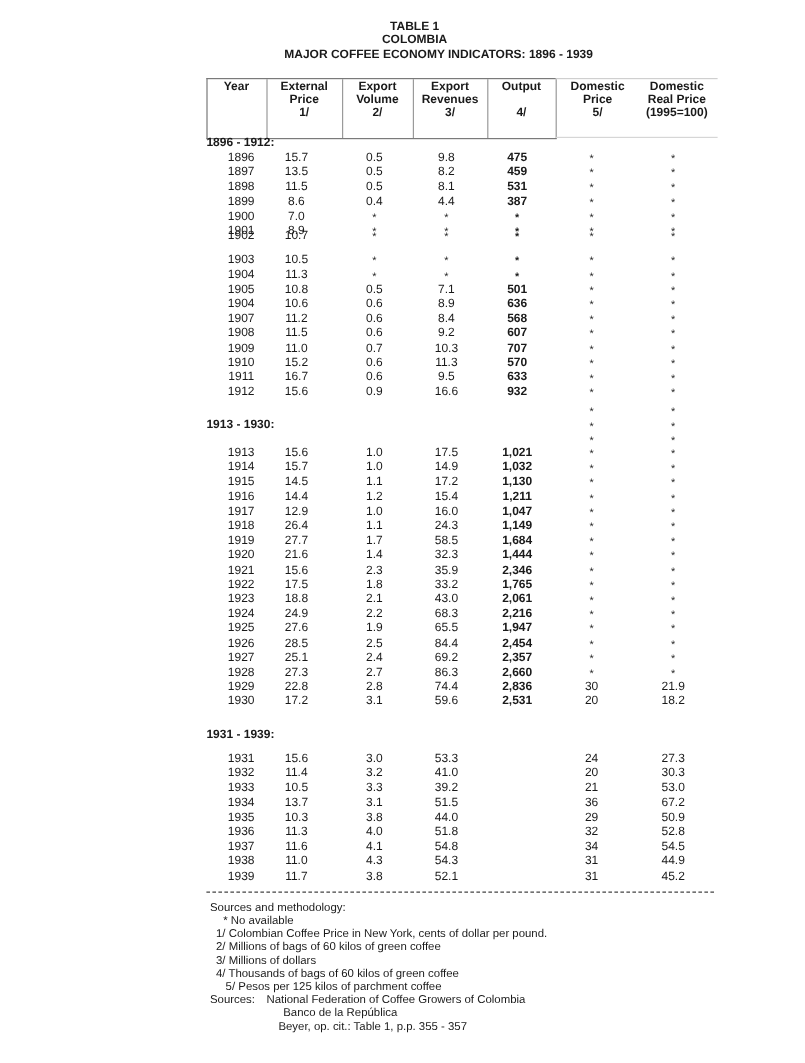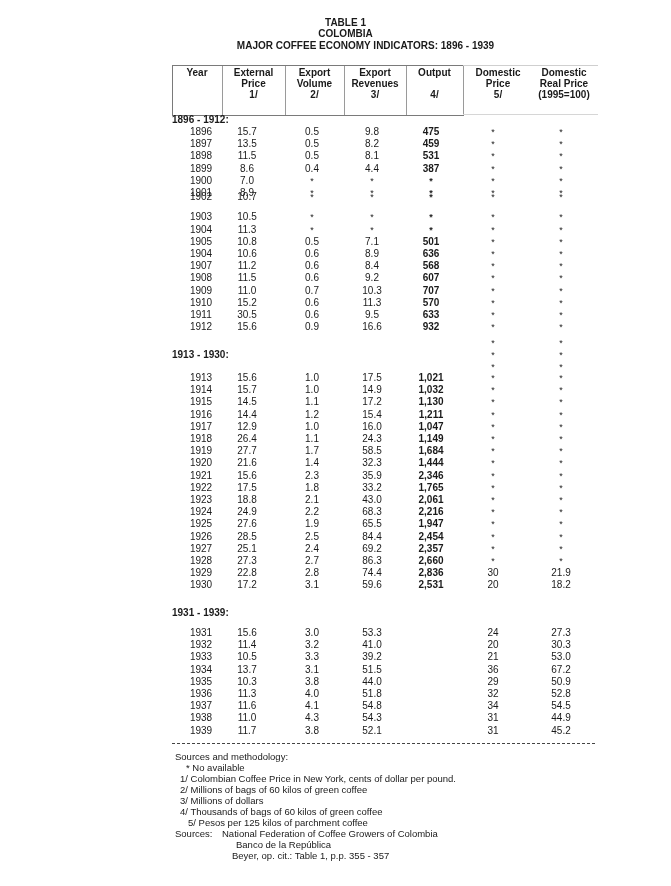--- a/index.html
+++ b/index.html
@@ -213,21 +213,21 @@
       <span class="c c0">1910</span>
       <span class="c c1">15.2</span>
       <span class="c c2">0.6</span>
       <span class="c c3">11.3</span>
       <span class="c c4">570</span>
       <span class="c c5 star">*</span>
       <span class="c c6 star">*</span>
     </div>
     <div class="row" style="top: 309px;">
       <span class="c c0">1911</span>
-      <span class="c c1">30.5</span>
+      <span class="c c1">16.7</span>
       <span class="c c2">0.6</span>
       <span class="c c3">9.5</span>
       <span class="c c4">633</span>
       <span class="c c5 star">*</span>
       <span class="c c6 star">*</span>
     </div>
     <div class="row" style="top: 321.2px;">
       <span class="c c0">1912</span>
       <span class="c c1">15.6</span>
       <span class="c c2">0.9</span>

